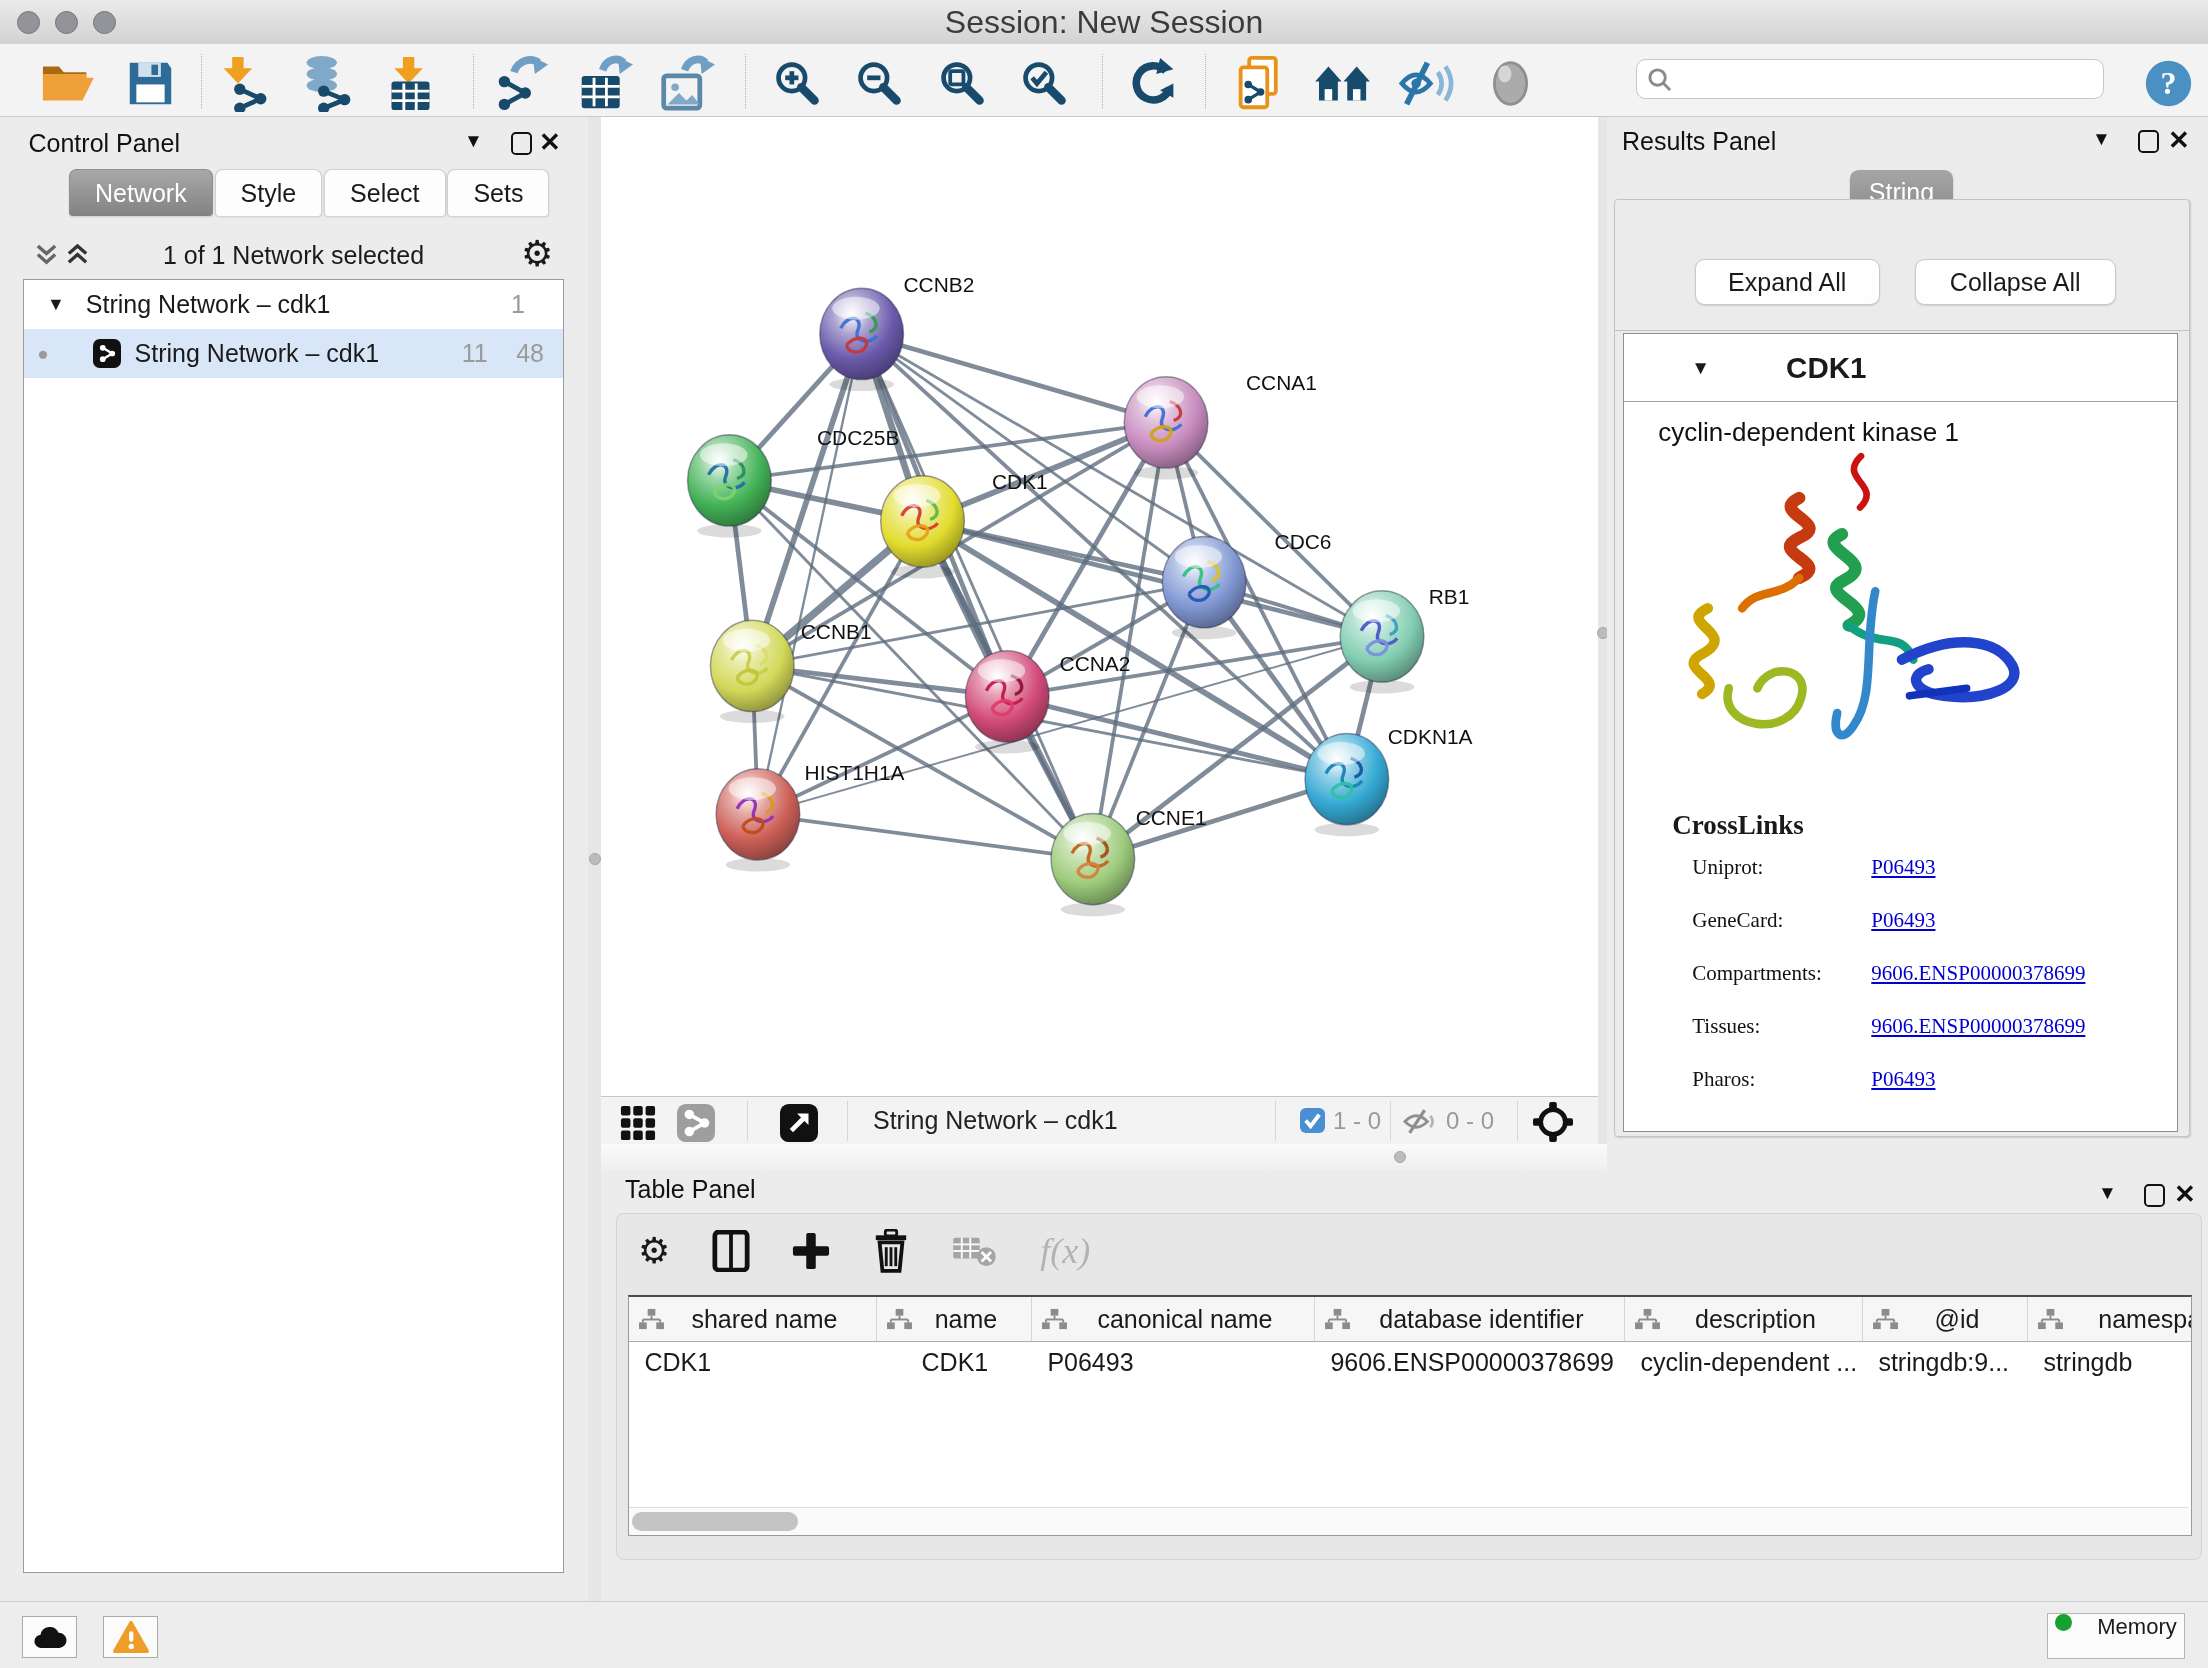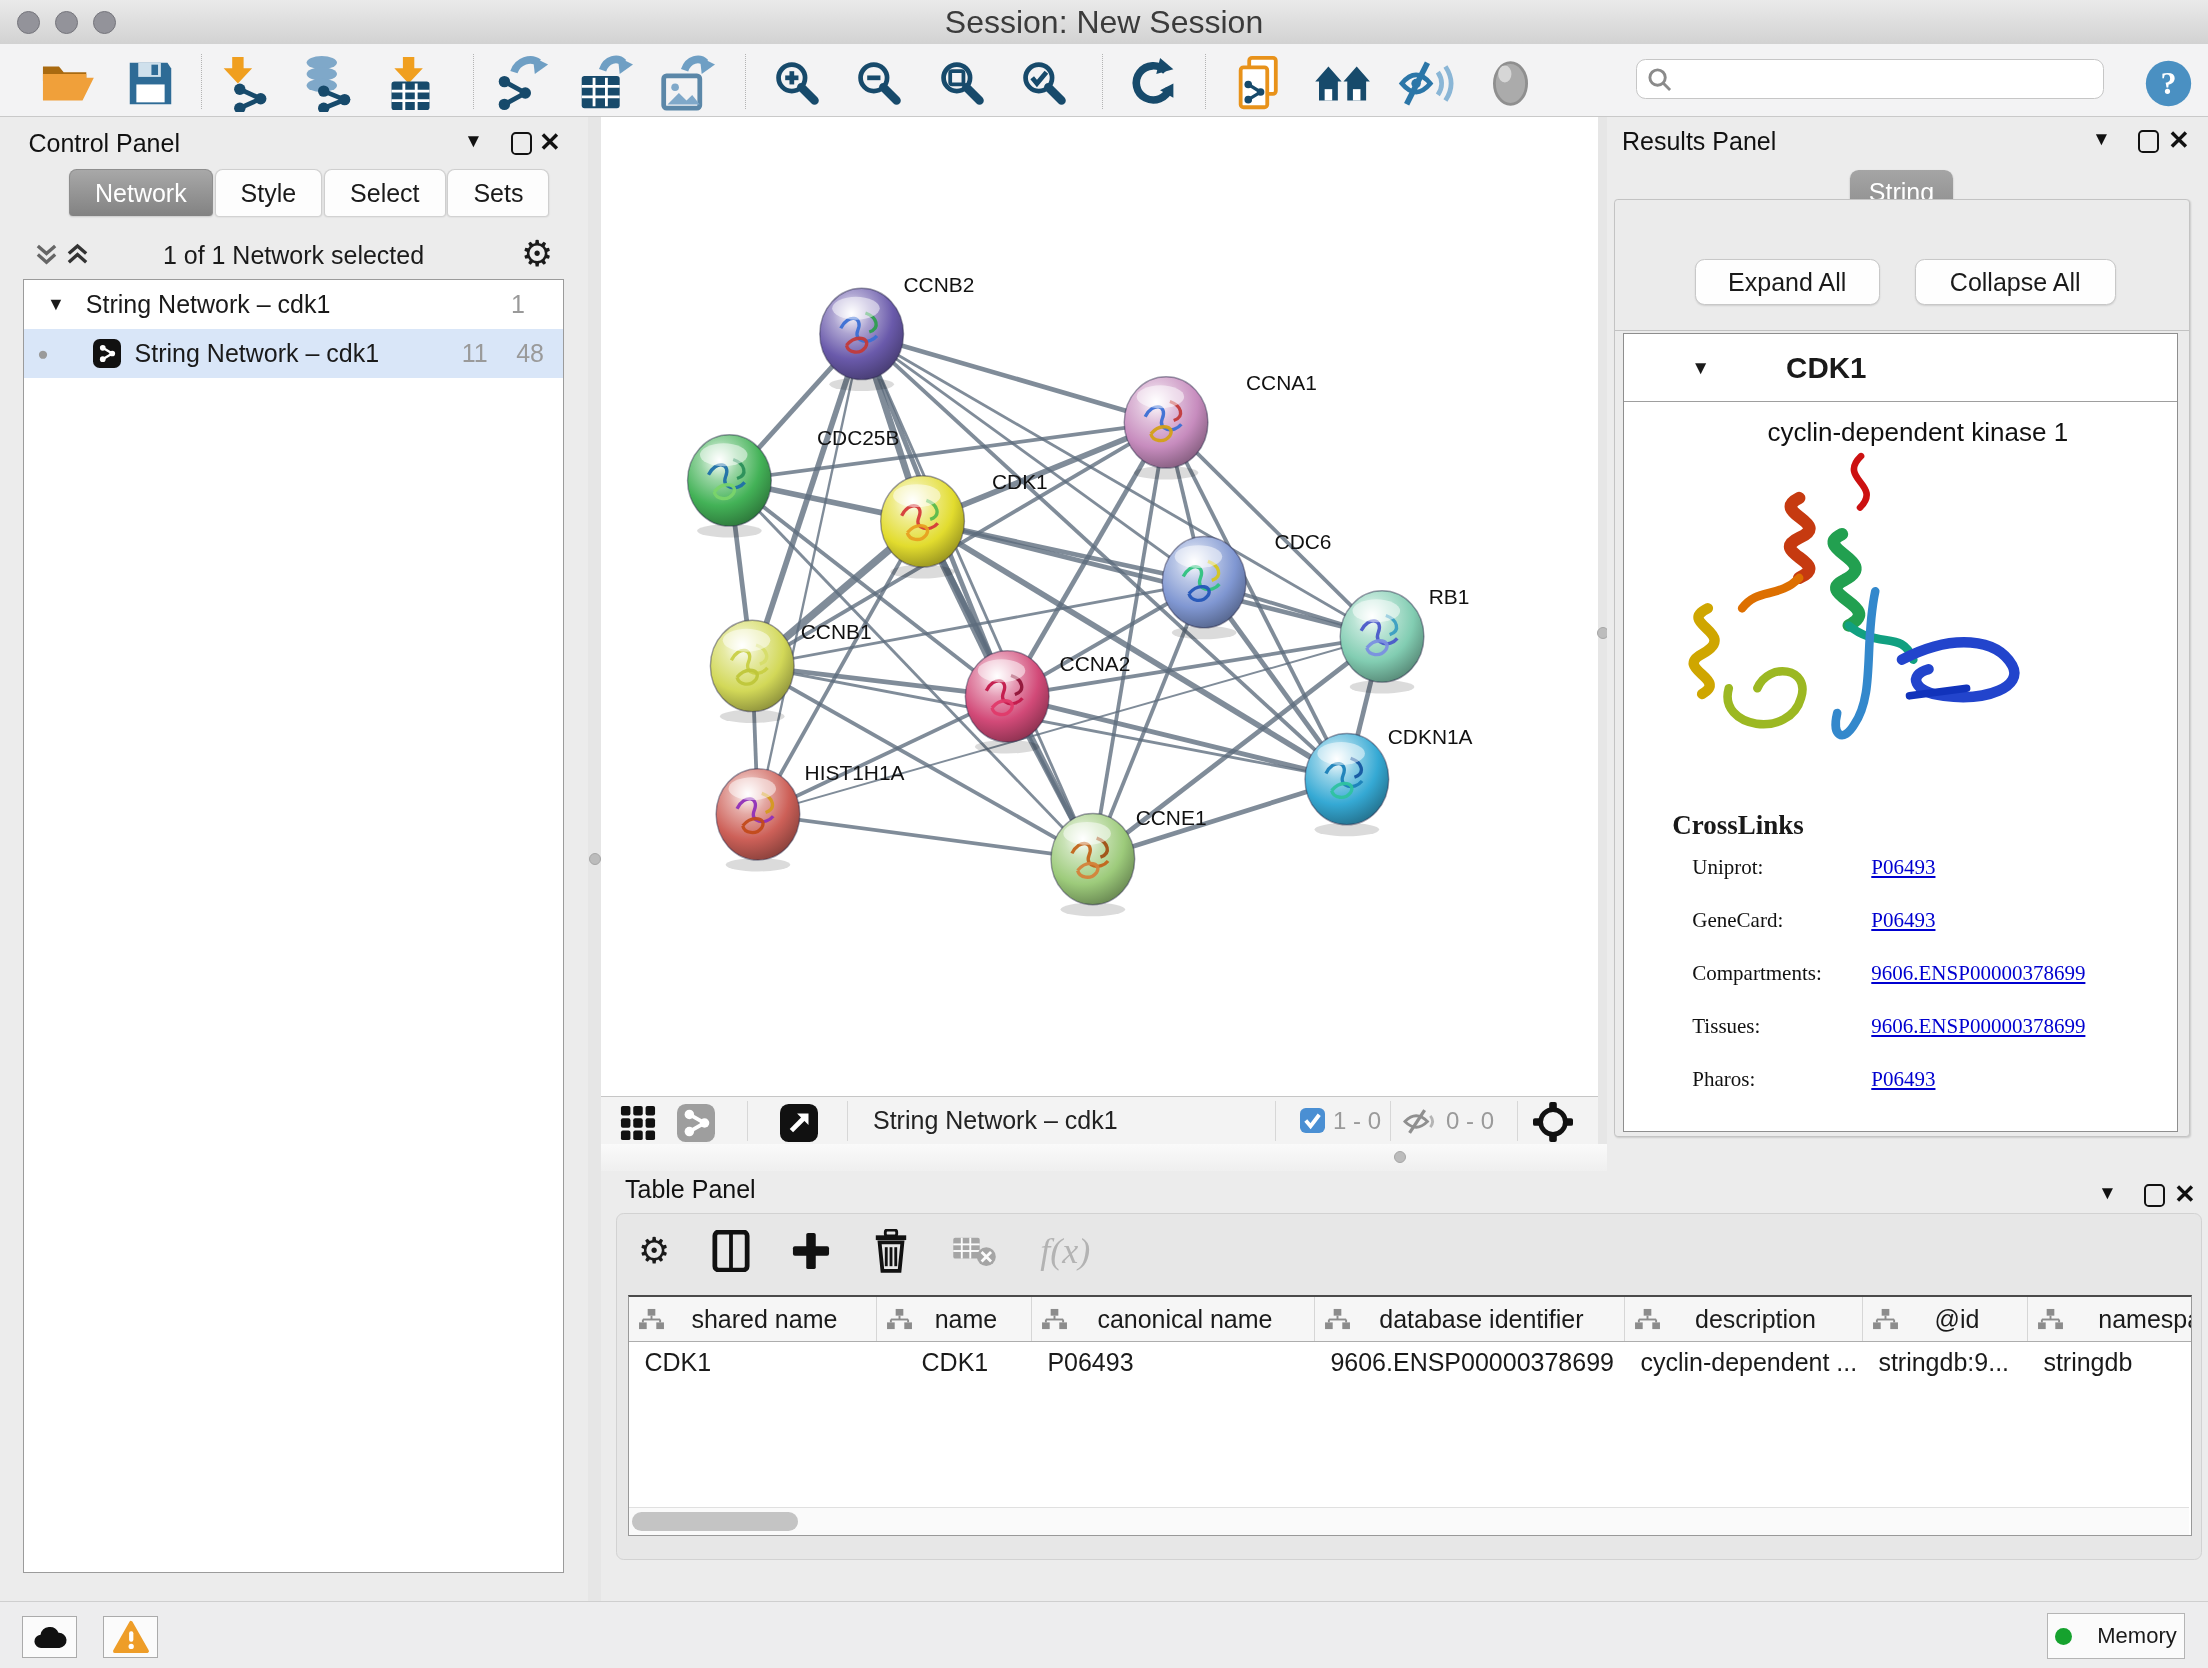--- a/index.html
+++ b/index.html
@@ -45,21 +45,21 @@
   .hband{left:601px;top:1144px;width:1607px;height:27px;background:linear-gradient(#fafafa,#efefef);}
   
   .rpanel{left:1607px;top:117px;width:601px;height:1054px;background:#ececec;}
   .stringtab{left:243px;top:53px;width:103px;height:44px;line-height:44px;text-align:center;background:linear-gradient(#a5a5a5,#8d8d8d);
              color:#fff;font-size:25px;border-radius:8.6px;box-shadow:0 1px 1.9px rgba(0,0,0,.25);}
   .rbox{left:6.7px;top:82px;width:576px;height:938px;background:#ebebeb;border:1.9px solid #c3c3c3;border-radius:3.8px;box-sizing:border-box;box-shadow:1px 1px 1.9px rgba(0,0,0,.15);}
   .rbtn{height:46px;line-height:44px;text-align:center;background:#fefefe;border:1.9px solid #c8c8c8;border-radius:9.5px;font-size:25px;box-sizing:border-box;box-shadow:0 1px 1.9px rgba(0,0,0,.12);}
   .cdkbox{left:8.6px;top:133px;width:555px;height:799px;background:#fff;border:1.9px solid #8e8e8e;box-sizing:border-box;}
   .cdkhead{height:67px;border-bottom:1.9px solid #9e9e9e;display:flex;align-items:center;}
   .cdkname{font-size:29.5px;font-weight:bold;}
-  .desc{font-size:26px;color:#111;text-align:center;}
+  .desc{font-size:26px;color:#111;}
   .serif{font-family:"Liberation Serif",serif;}
   .clhead{font-size:27px;font-weight:bold;}
   .clrow{font-size:21px;height:53px;display:flex;align-items:flex-start;}
   .cllab{width:179px;color:#111;}
   .cllink{color:#0000d0;text-decoration:underline;}
   
   .tpanel{left:601px;top:1171px;width:1607px;height:430px;background:#ececec;}
   .tcontainer{left:15px;top:42px;width:1586px;height:347px;background:#e7e7e7;border:1px solid #d2d2d2;border-radius:7.6px;box-sizing:border-box;}
   .ttool{display:flex;align-items:center;height:74px;padding-left:21px;gap:42px;}
   .tgrid{left:11.4px;top:81px;width:1564px;height:241px;background:#fff;border:1.9px solid #999;border-top:2.9px solid #4a4a4a;box-sizing:border-box;overflow:hidden;}
@@ -69,21 +69,21 @@
   .tdr{display:flex;height:40px;align-items:center;}
   .td{font-size:25px;box-sizing:border-box;padding-left:15px;white-space:nowrap;overflow:hidden;}
   .scrollbar{left:0px;bottom:0px;width:1560px;height:27px;background:#fafafa;border-top:1px solid #e0e0e0;}
   .thumb{left:2.9px;top:3.8px;width:166px;height:19px;background:#c4c4c4;border-radius:9.5px;}
   .btabs{left:523px;top:389px;display:flex;gap:1.9px;}
   .btab{height:40px;line-height:40px;padding:0 28.5px;background:#fdfdfd;border:1px solid #cfcfcf;border-radius:7.6px;font-size:26px;box-shadow:0 1px 1.9px rgba(0,0,0,.18);}
   .btab.sel{background:linear-gradient(#a3a3a3,#8b8b8b);color:#fff;border-color:#8e8e8e;}
   
   .statusbar{left:0;top:1601px;width:2208px;height:68px;background:#ededee;border-top:1.9px solid #cfcfcf;box-sizing:border-box;}
   .sbtn{top:14.3px;width:55px;height:42px;background:#fbfbfb;border:1.9px solid #ababab;box-sizing:border-box;display:flex;align-items:center;justify-content:center;}
-  .membtn{left:2047px;top:11.4px;width:138px;height:46px;background:#fbfbfb;border:1.9px solid #b5b5b5;box-sizing:border-box;display:flex;align-items:center;justify-content:center;gap:25px;font-size:22px;}
+  .membtn{left:2047px;top:11.4px;width:138px;height:46px;background:#fbfbfb;border:1.9px solid #b5b5b5;box-sizing:border-box;display:flex;justify-content:center;gap:25px;font-size:22px;}
   .memdot{width:17px;height:17px;border-radius:50%;background:#16a22e;}
   .gearsym{font-size:36px;line-height:36px;color:#1a1a1a;}
   .fxsym{font-size:36px;font-style:italic;color:#b3b3b3;font-family:"Liberation Serif",serif;}
 </style>
 </head>
 <body>
 
 <div class="app">
 
   <div class="abs titlebar">

